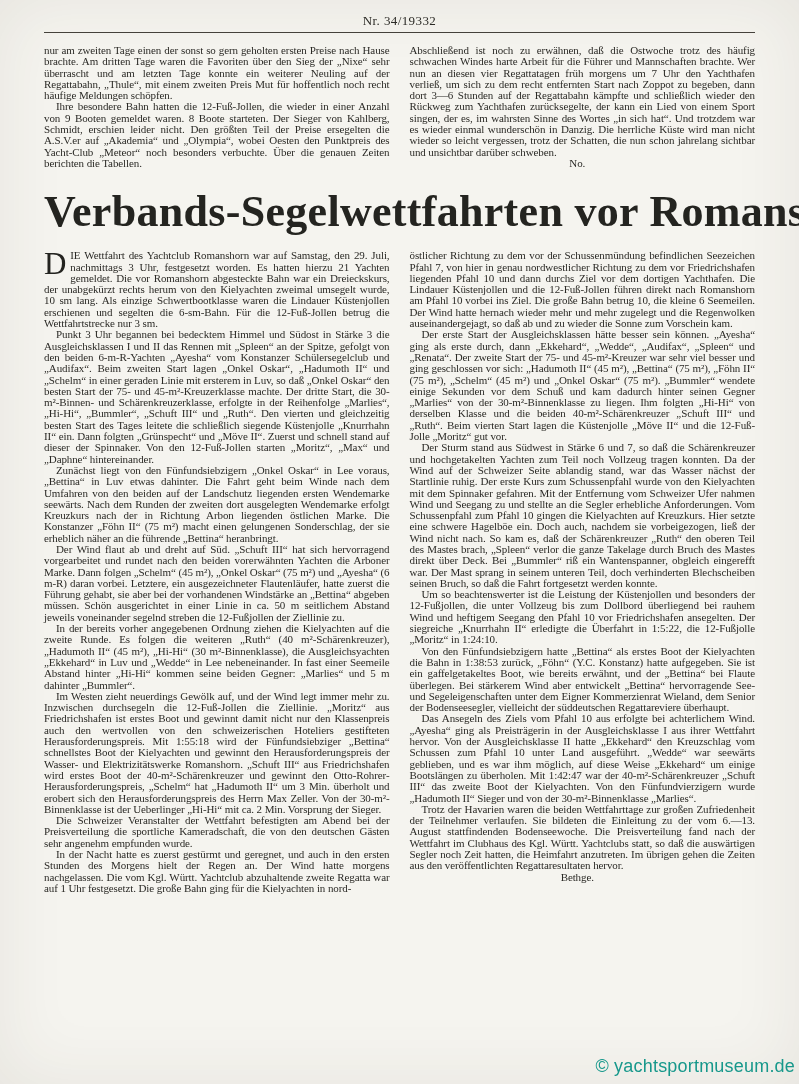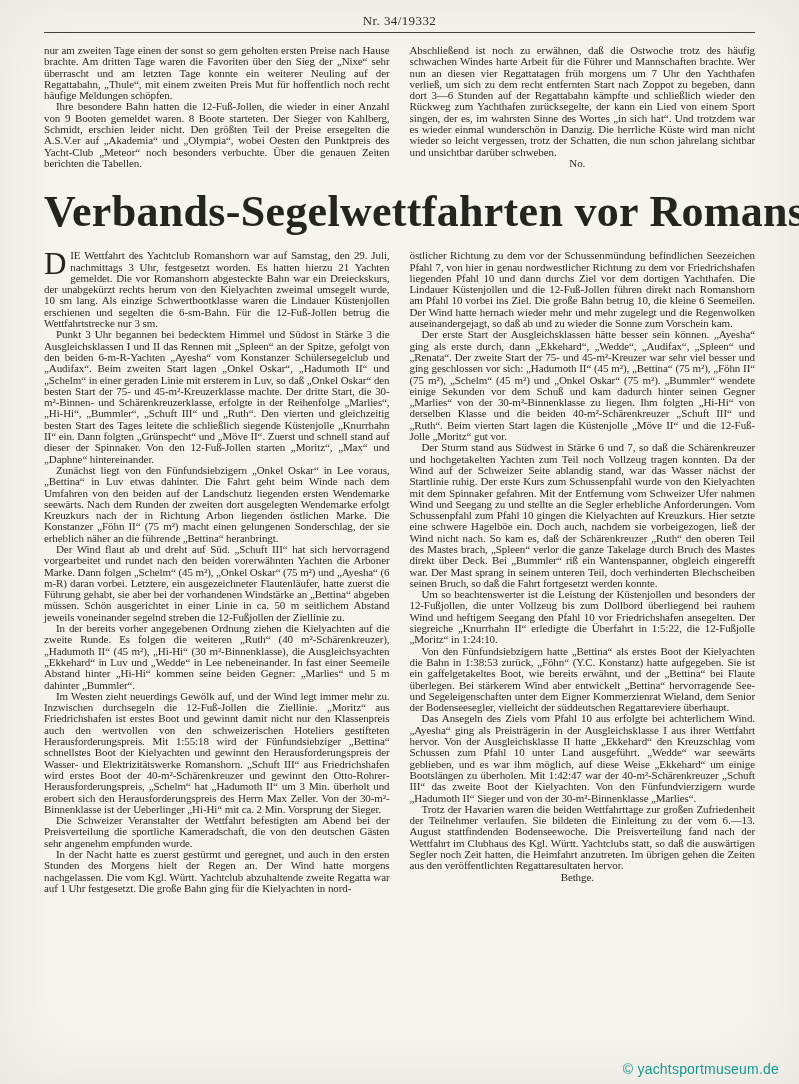--- a/index.html
+++ b/index.html
@@ -58,24 +58,24 @@
   }
   .dropcap {
     float: left;
     font-size: 31px;
     line-height: 25px;
     padding: 1px 4px 0 0;
     color: #242420;
   }
   .watermark {
     position: absolute;
-    right: 20px;
+    right: 4px;
     bottom: 7px;
     font-family: "Liberation Sans", sans-serif;
-    font-size: 14px;
+    font-size: 18px;
     color: #17988b;
     letter-spacing: 0.2px;
   }
 </style>
 </head>
 <body>
 
 <div class="page">
 
   <div class="page-header">

